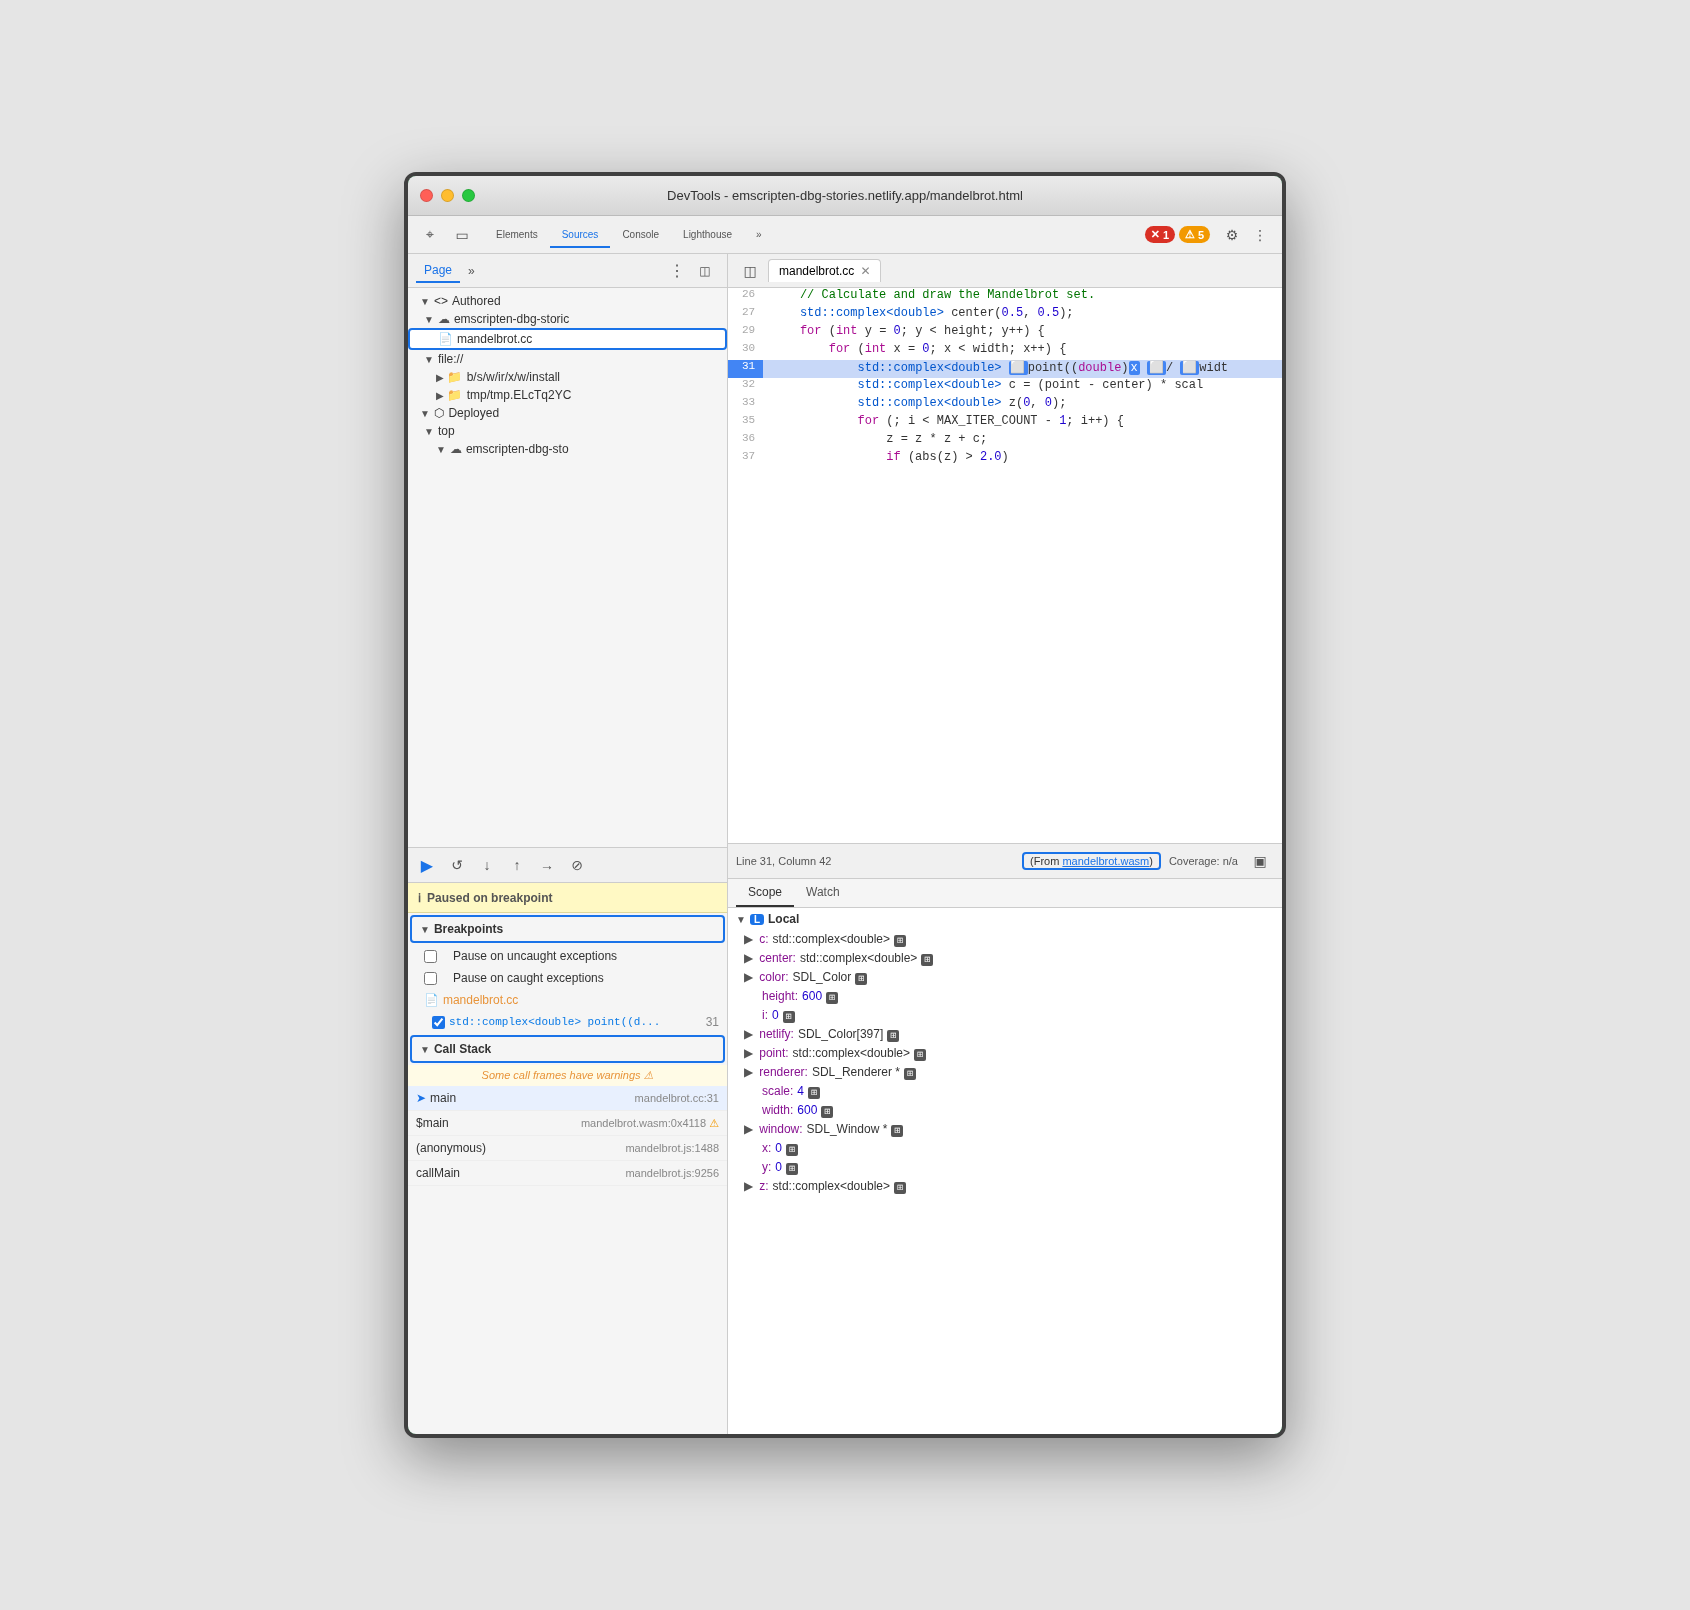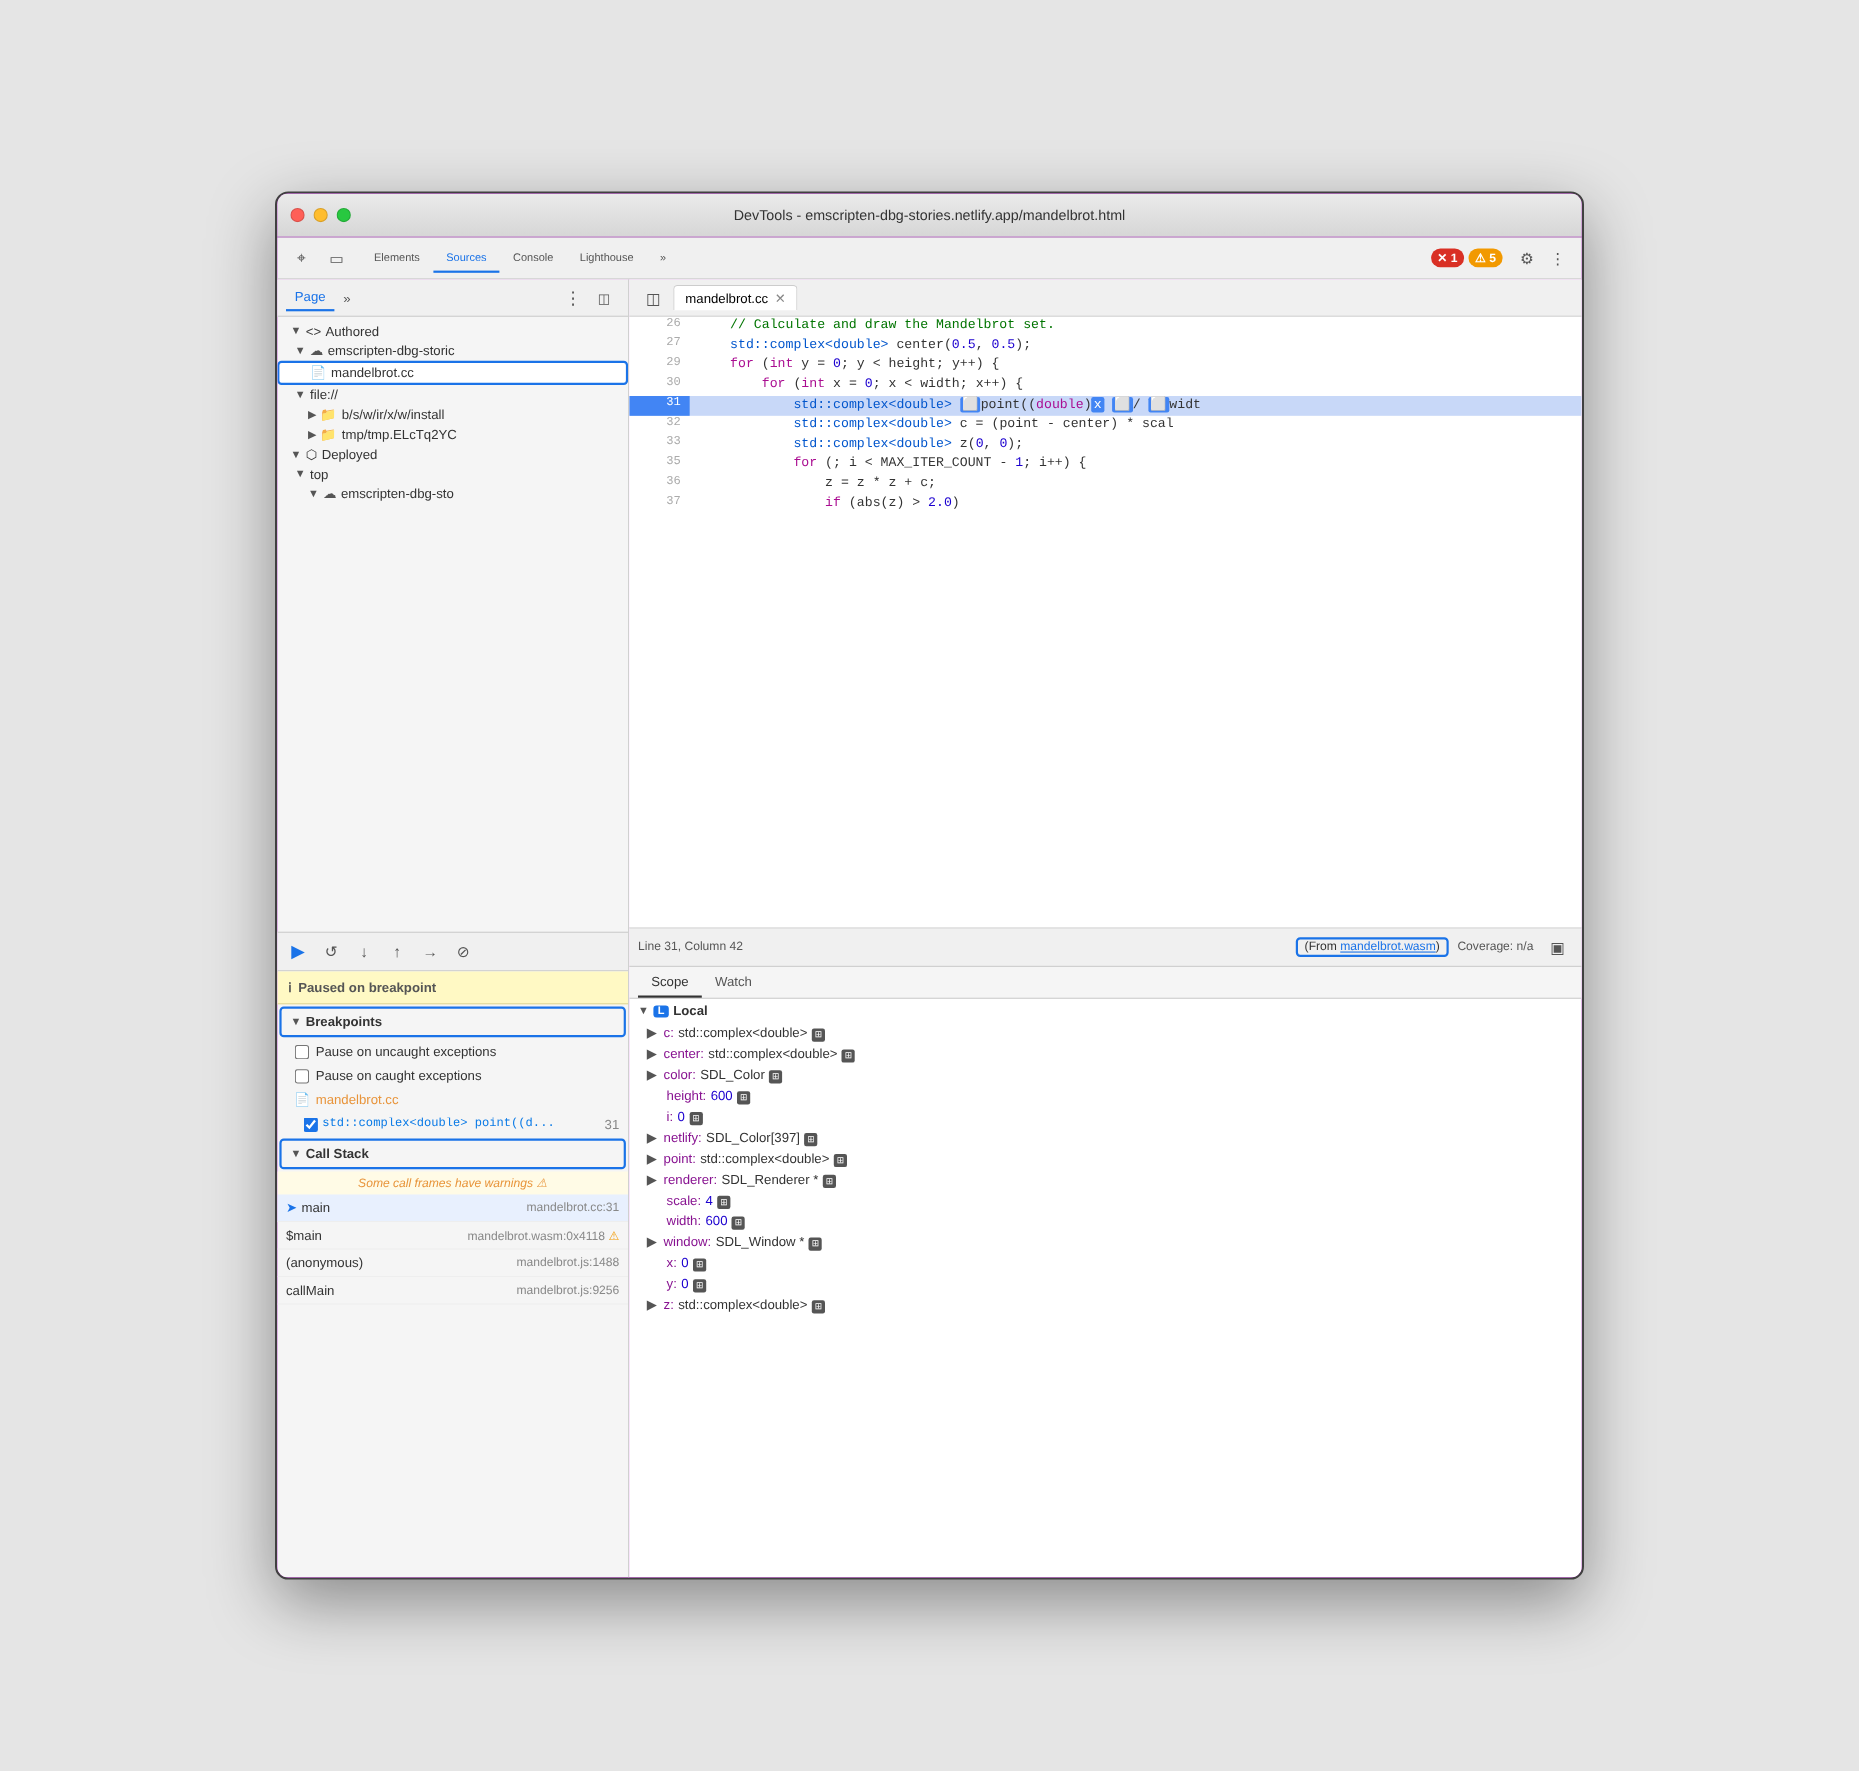--- a/index.html
+++ b/index.html
@@ -6,26 +6,26 @@
     body {
       font-family: -apple-system, BlinkMacSystemFont, 'Segoe UI', sans-serif;
       background: #e5e5e5;
       display: flex;
       justify-content: center;
       align-items: center;
       min-height: 100vh;
       padding: 20px;
     }
     .window {
-      width: 1190px;
-      background: #d946ef;
+      width: 882px;
+      background: #15803d;
       border-radius: 12px;
       box-shadow: 0 20px 60px rgba(0,0,0,0.4);
       overflow: hidden;
-      border: 2px solid #404040;
+      border: 4px solid #404040;
     }
     .titlebar {
       background: linear-gradient(to bottom, #ebebeb, #d6d6d6);
       height: 40px;
       display: flex;
       align-items: center;
       padding: 0 12px;
       border-bottom: 1px solid #bbb;
       position: relative;
     }
@@ -223,21 +223,21 @@
     }
     .section-header.outlined {
       border: 2px solid #1a73e8;
       border-radius: 4px;
       margin: 2px;
     }
     .checkbox-item {
       padding: 4px 8px 4px 16px;
       display: flex;
       align-items: center;
-      gap: 6px;
+      gap: 16px;
       font-size: 12px;
       color: #333;
     }
     .checkbox-item input { margin: 0; }
     .breakpoint-file {
       padding: 4px 8px 4px 16px;
       display: flex;
       align-items: center;
       gap: 4px;
       font-size: 12px;

